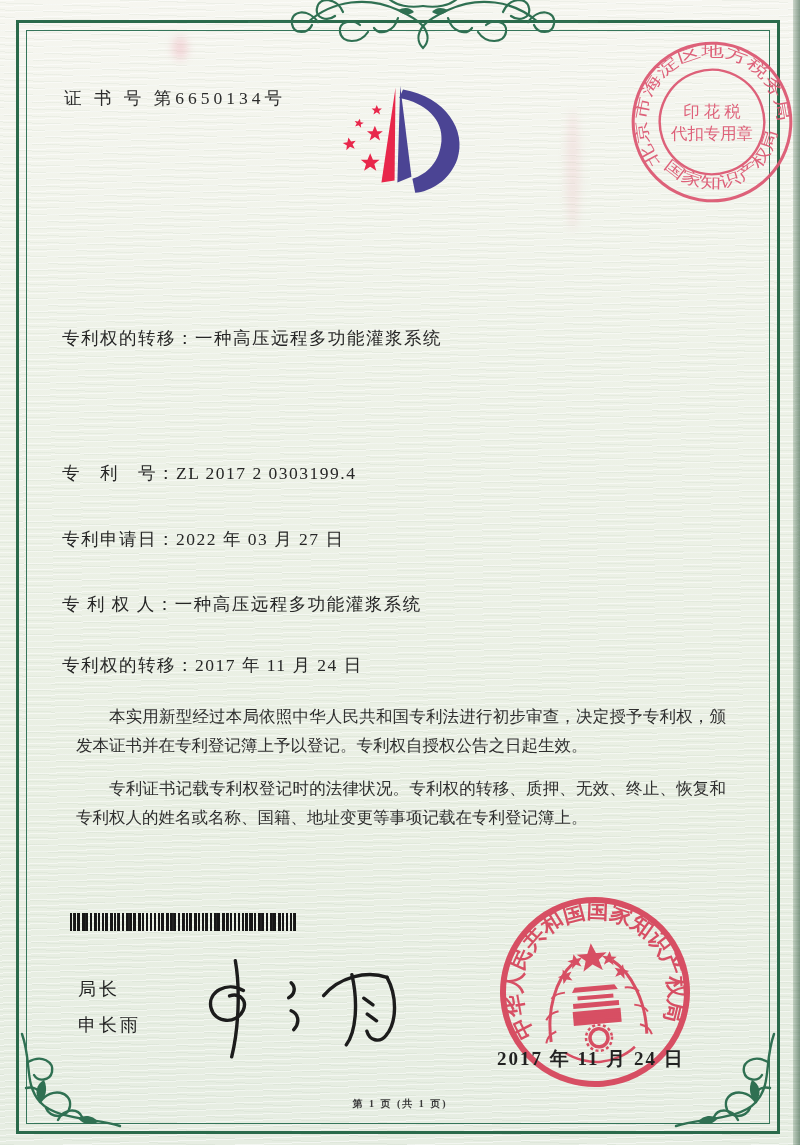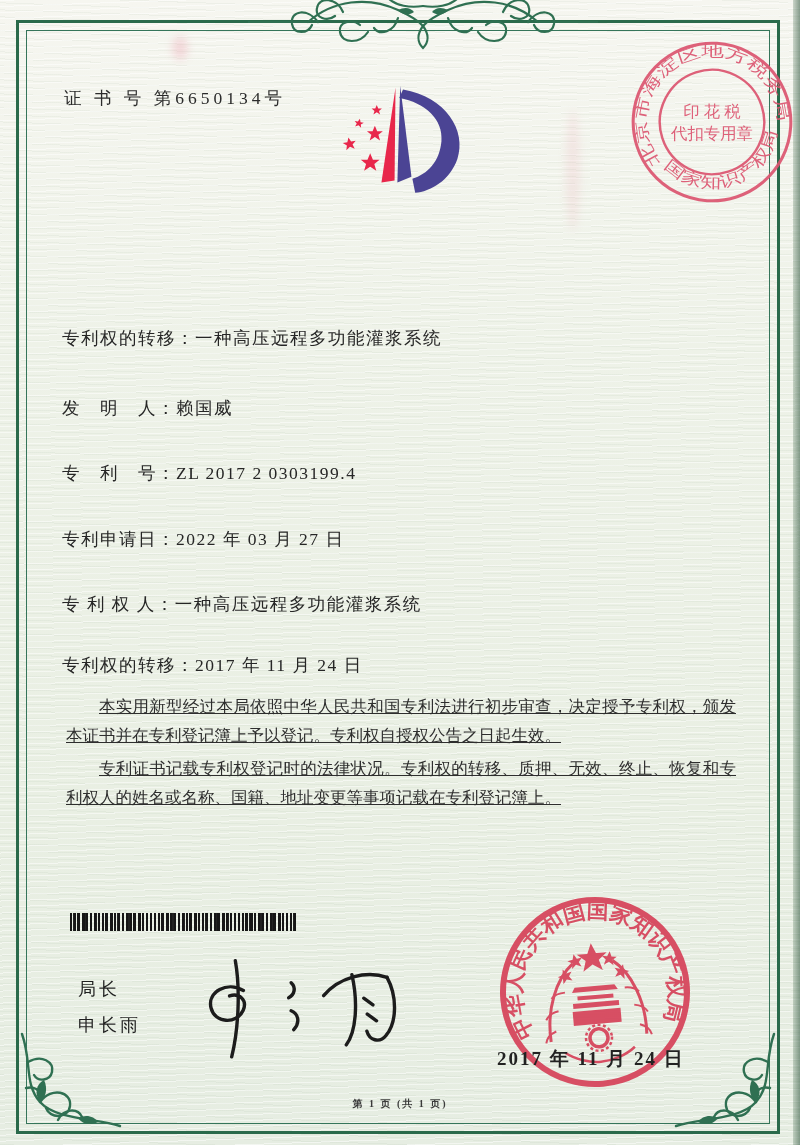--- a/index.html
+++ b/index.html
@@ -25,21 +25,21 @@
   .corner-flourish{position:absolute; width:105px; height:100px;}
   .cert-no{position:absolute; left:64px; top:86px; font-size:17.5px; letter-spacing:4px;}
   .logo{position:absolute; left:328px; top:80px; width:150px; height:126px;}
   .tax-stamp{position:absolute; left:626px; top:36px; width:172px; height:172px; opacity:.92;}
   .title{position:absolute; left:0; top:213px; width:100%; text-align:center;
     font-size:43px; font-weight:700; letter-spacing:11px; color:#1d1d1d;}
   .field{position:absolute; left:62px; font-size:17.5px; letter-spacing:1.5px; color:#262626; white-space:nowrap;}
   .f0{top:326px}.f1{top:396px}.f2{top:461px}.f3{top:527px}.f4{top:592px}.f5{top:653px}
   .body-text{position:absolute; left:62px; top:688px; width:678px;
     font-size:16.5px; line-height:29px; text-align:justify; color:#2e2e2e;}
-  .body-text p{margin:4px; text-indent:2em;text-decoration:underline;}
+  .body-text p{margin:14px; text-indent:2em;}
   .barcode{position:absolute; left:70px; top:913px; width:227px; height:18px;
     background:
       repeating-linear-gradient(90deg,#161616 0 2px, rgba(0,0,0,0) 2px 4px),
       repeating-linear-gradient(90deg,#161616 0 1px, rgba(0,0,0,0) 1px 7px),
       repeating-linear-gradient(90deg, rgba(0,0,0,0) 0 3px, #222 3px 5px, rgba(0,0,0,0) 5px 11px);}
   .director-title{position:absolute; left:78px; top:977px; font-size:18px;
     font-family:"Liberation Sans","DejaVu Sans",sans-serif; color:#1f1f1f; letter-spacing:3px;}
   .director-name{position:absolute; left:78px; top:1013px; font-size:18px;
     font-family:Liberation Serif, serif; color:#1f1f1f; letter-spacing:3px;}
   .signature{position:absolute; left:188px; top:948px; width:250px; height:118px; transform:rotate(-2deg);}
@@ -146,21 +146,20 @@
       <text class="stamp-text" font-size="15" fill="#dc5570">
         <textPath href="#taxBottom" textLength="143" lengthAdjust="spacingAndGlyphs">国家知识产权局</textPath>
       </text>
     </g>
     <text class="stamp-text" x="84" y="79" text-anchor="middle" font-size="16" fill="#dc5570">印 花 税</text>
     <text class="stamp-text" x="84" y="101" text-anchor="middle" font-size="16" fill="#dc5570">代扣专用章</text>
   </svg>
 
 
   <div class="field f0"><span>专利权的转移：</span><span>一种高压远程多功能灌浆系统</span></div>
-  <div class="field f1"><span>发　明　人：</span><span>赖国威</span></div>
   <div class="field f2"><span>专　利　号：</span><span>ZL 2017 2 0303199.4</span></div>
   <div class="field f3"><span>专利申请日：</span><span>2022 年 03 月 27 日</span></div>
   <div class="field f4"><span>专 利 权 人：</span><span>一种高压远程多功能灌浆系统</span></div>
   <div class="field f5"><span>专利权的转移：</span><span>2017 年 11 月 24 日</span></div>
 
   <div class="body-text">
     <p>本实用新型经过本局依照中华人民共和国专利法进行初步审查，决定授予专利权，颁发本证书并在专利登记簿上予以登记。专利权自授权公告之日起生效。</p>
     <p>专利证书记载专利权登记时的法律状况。专利权的转移、质押、无效、终止、恢复和专利权人的姓名或名称、国籍、地址变更等事项记载在专利登记簿上。</p>
   </div>
 

